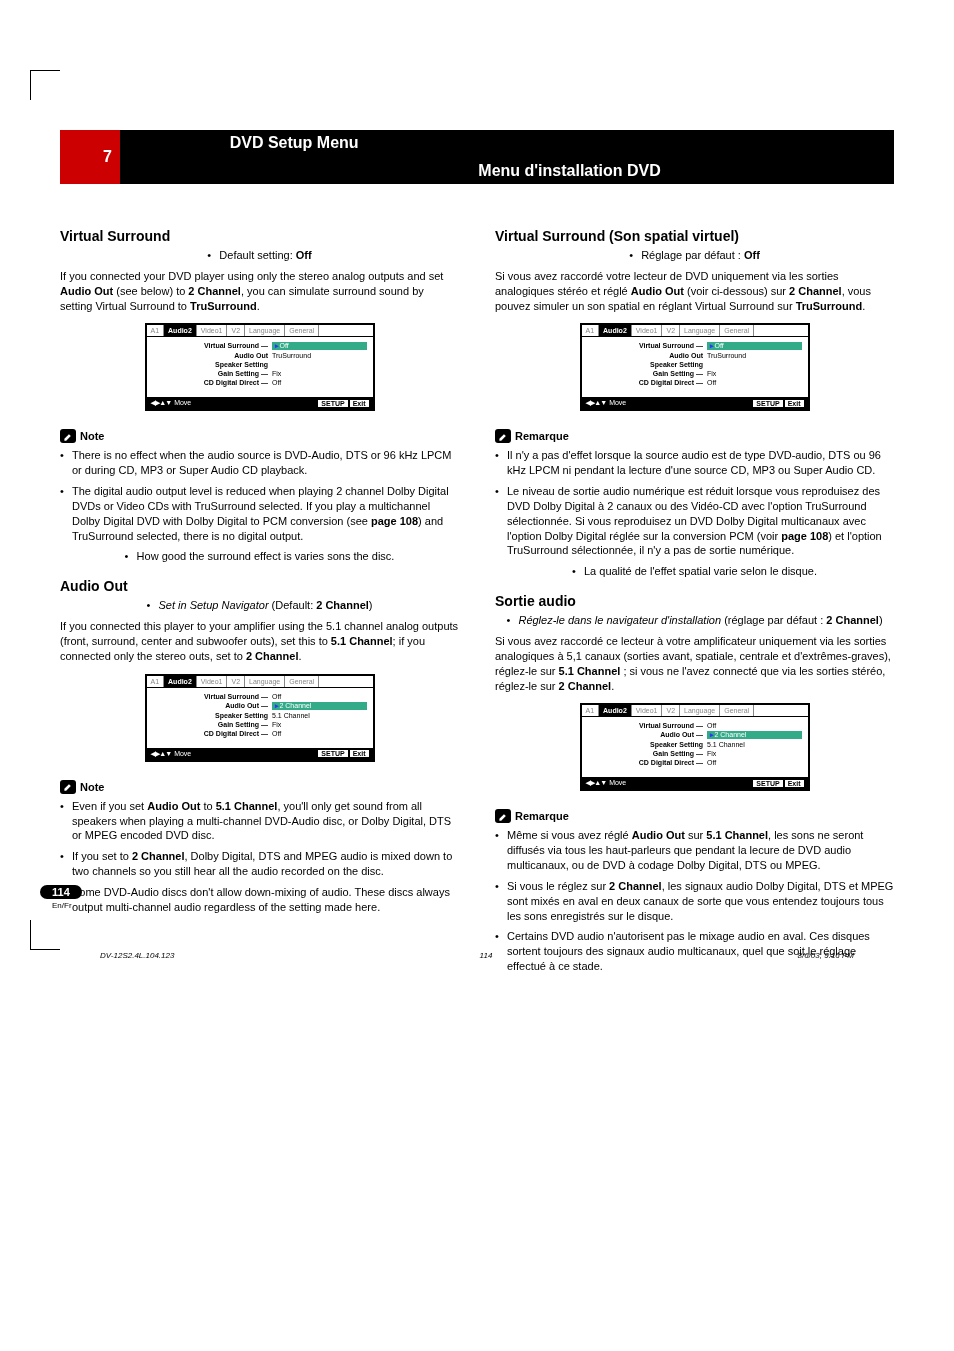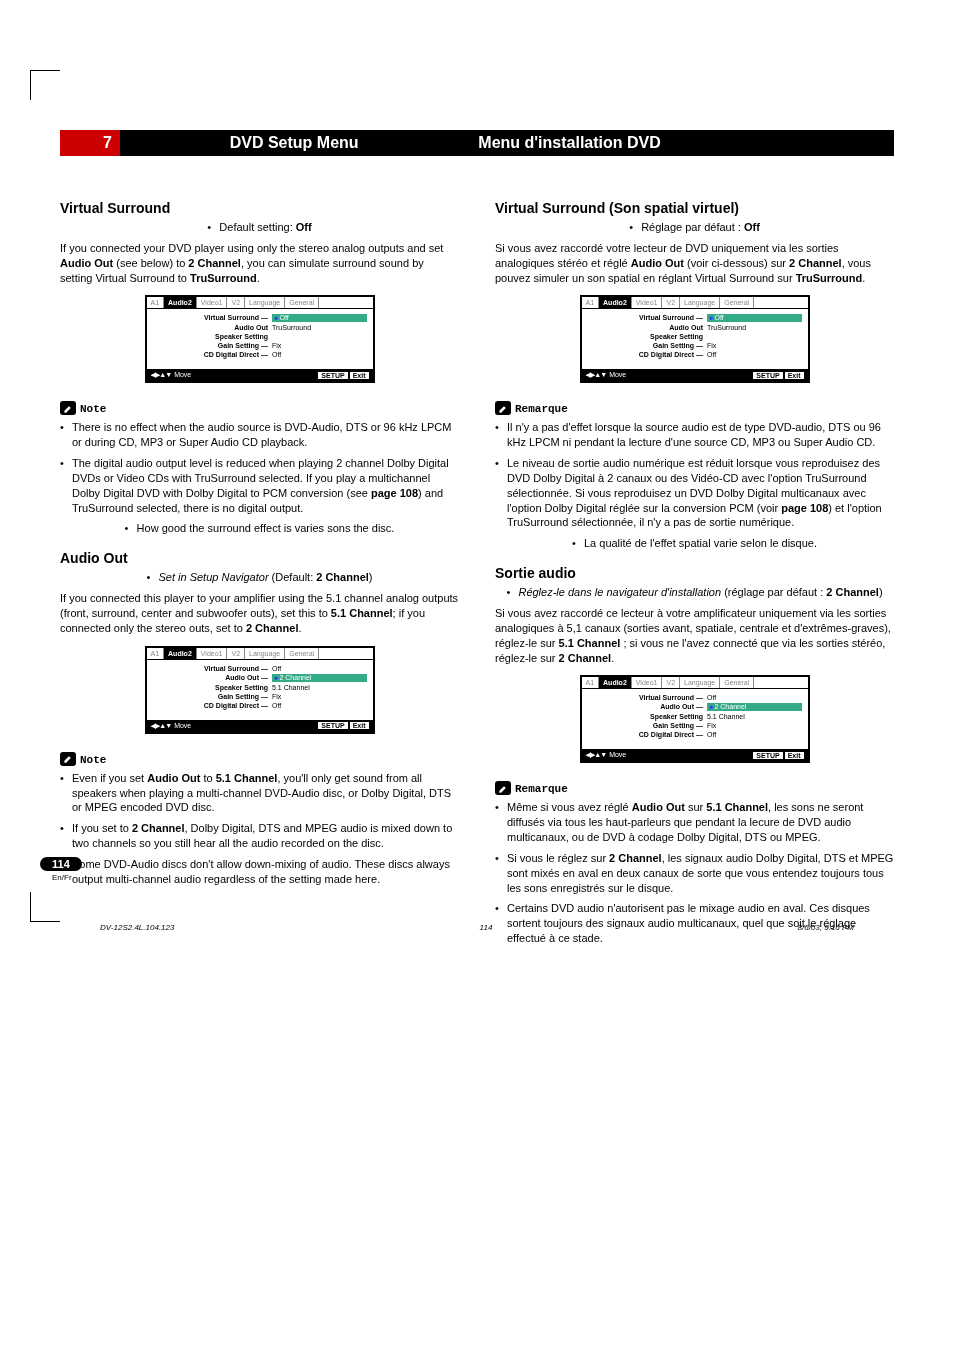--- a/index.html
+++ b/index.html
@@ -44,21 +44,21 @@
     display: flex;
     background: #000;
     color: #fff;
   }
   .hb-title-left, .hb-title-right {
     padding: 4px 10px;
     font-size: 16px;
     font-weight: bold;
   }
   .hb-title-left { width: 45%; text-align: center; }
-  .hb-title-right { flex:1; }
+  .hb-title-right { flex:1;margin-top:28px; }
 
   .two-col {
     display: flex;
     gap: 36px;
   }
   .col { flex: 1; }
 
   h2.section-title {
     font-size: 14px;
     font-weight: bold;
@@ -78,25 +78,24 @@
   }
   p.body {
     line-height: 1.35;
     margin: 4px 0;
   }
   .italic { font-style: italic; }
   b { font-weight: bold; }
 
   .note-hdr {
     display: inline-flex;
-    align-items: flex-end;
+    align-items: center;
     gap: 4px;
     margin-top: 12px;
     margin-bottom: 2px;
-    font-family: Liberation Mono, monospace;
   }
   .note-icon {
     width: 16px; height: 14px;
     background: #000;
     border-radius: 3px;
     display: inline-flex;
     align-items: center;
     justify-content: center;
   }
   .note-icon svg { width: 11px; height: 11px; }

